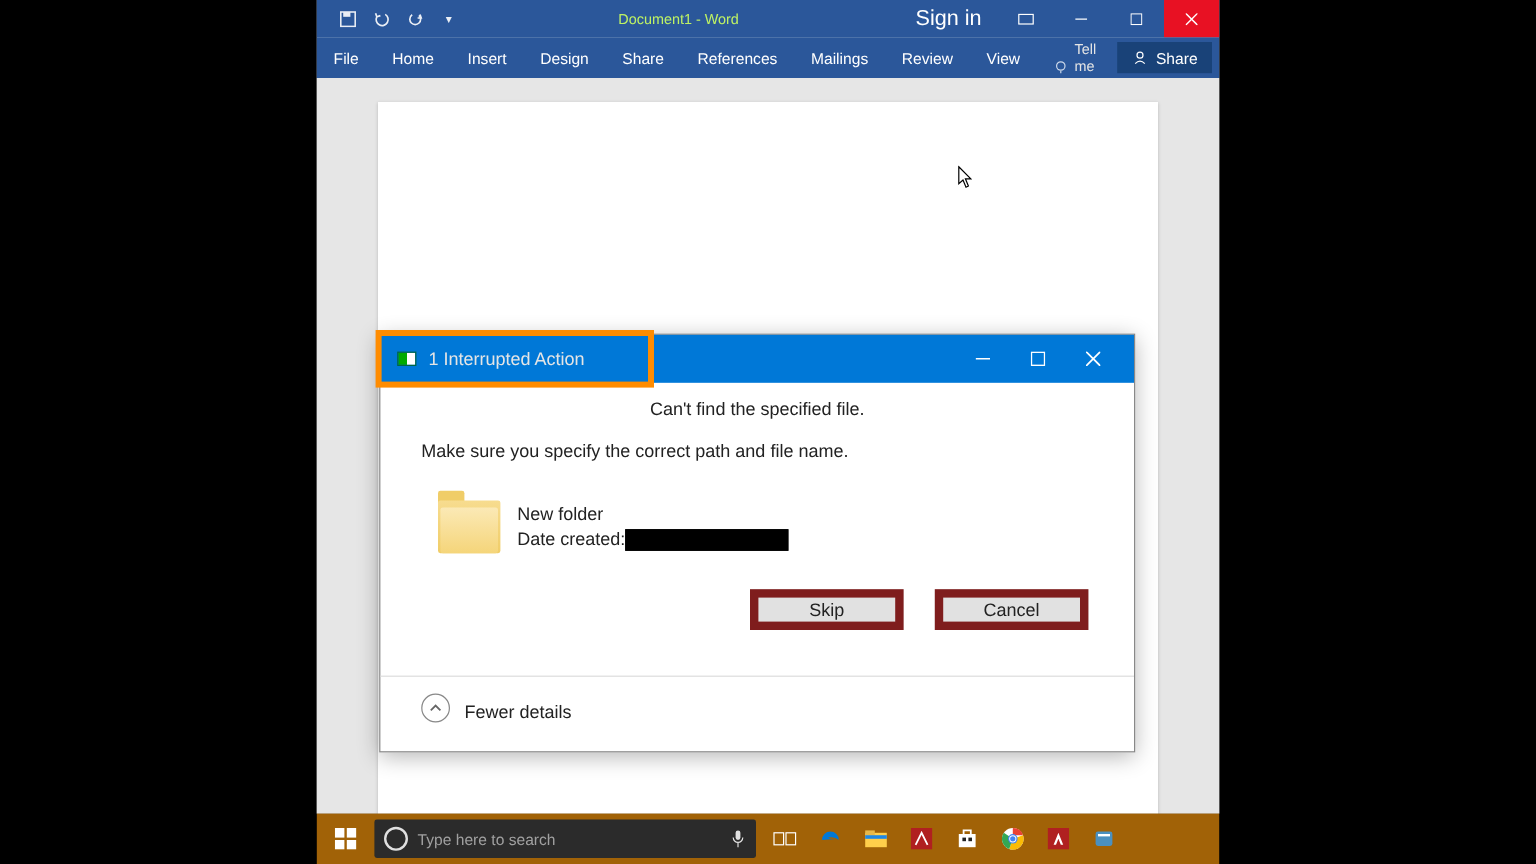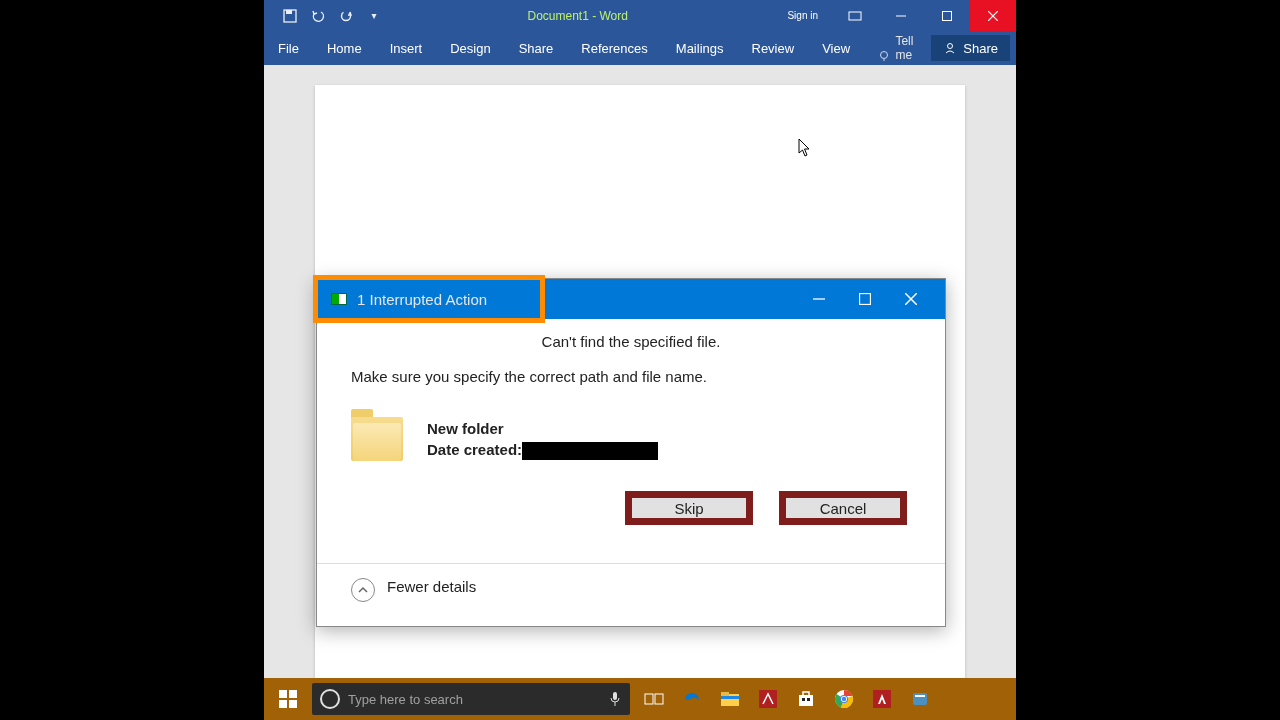--- a/index.html
+++ b/index.html
@@ -3,51 +3,51 @@
 <meta charset="utf-8">
 <style>
   * { box-sizing: border-box; margin: 0; padding: 0; font-family: "Segoe UI", Tahoma, sans-serif; }
   body { width: 1280px; height: 720px; background: #000; overflow: hidden; position: relative; }
   .word-window { position: absolute; left: 264px; top: 0; width: 752px; height: 678px; background: #fff; }
   .word-titlebar { height: 31px; background: #2b579a; display: flex; align-items: center; color: #fff; font-size: 12px; }
   .qat { display: flex; align-items: center; gap: 12px; padding-left: 18px; }
   .qat-icon { width: 16px; height: 16px; display: flex; align-items: center; justify-content: center; opacity: 0.9; }
   .title-center { flex: 1; text-align: center; font-size: 12px; color: #bef264; }
   .title-right { display: flex; align-items: center; gap: 8px; }
-  .signin { padding: 0 14px; font-size: 10px; }
+  .signin { padding: 0 14px; font-size: 18px; }
   .wnd-btns { display: flex; }
   .wnd-btn { width: 46px; height: 31px; display: flex; align-items: center; justify-content: center; }
   .wnd-close { background: #e81123; }
   .ribbon-tabs { height: 34px; background: #2b579a; display: flex; align-items: center; color: #fff; font-size: 13px; padding-left: 0; }
   .ribbon-tab { padding: 0 14px; height: 100%; display: flex; align-items: center; cursor: pointer; }
   .tellme { display: flex; align-items: flex-end; gap: 6px; font-size: 12px; color: #e5e5e5; padding-left: 14px; }
   .share-btn { margin-left: auto; background: #194278; height: 26px; padding: 0 12px; display: flex; align-items: center; gap: 6px; font-size: 13px; margin-right: 6px; border-radius: 0; }
   .doc-bg { background: #e6e6e6; height: calc(100% - 31px - 34px); display: flex; justify-content: center; padding-top: 20px; }
   .page { width: 650px; height: 100%; background: #fff; box-shadow: 0 1px 3px rgba(0,0,0,0.2); }
 
   .dialog { position: absolute; left: 316px; top: 278px; width: 630px; background: #fff; border: 1px solid #888; box-shadow: 0 4px 18px rgba(0,0,0,0.3); z-index: 10; }
   .dialog-titlebar { height: 40px; background: #0078d7; display: flex; align-items: center; color: #e5e5e5; font-size: 15px; position: relative; }
   .dlg-title-wrap { display: flex; align-items: center; gap: 10px; padding-left: 14px; height: 100%; }
   .dlg-icon { width: 16px; height: 12px; background: linear-gradient(to right, #0a0 50%, #fff 50%); border: 1px solid #064; }
   .dlg-wnd-btns { margin-left: auto; display: flex; gap: 34px; padding-right: 28px; font-size: 14px; }
   .orange-box { position: absolute; left: -4px; top: -4px; width: 232px; height: 48px; border: 5px solid #ff8c00; pointer-events: none; }
   .dialog-body { padding: 14px 34px 20px 34px; }
   .err-main { font-size: 15px; color: #222; margin-bottom: 18px; text-align: center; }
   .err-sub { font-size: 15px; color: #222; margin-bottom: 24px; }
-  .item-row { display: flex; align-items: center; gap: 24px; margin-bottom: 22px; font-weight: bold; }
+  .item-row { display: flex; align-items: center; gap: 14px; margin-left: 14px; margin-bottom: 22px; }
   .folder-icon { width: 52px; height: 60px; position: relative; }
   .folder-back { position: absolute; left: 0; top: 8px; width: 52px; height: 44px; background: linear-gradient(#f7dc8f, #f0cd68); border-radius: 2px; }
   .folder-tab { position: absolute; left: 0; top: 0; width: 22px; height: 12px; background: #f0cd68; border-radius: 2px 2px 0 0; }
   .folder-front { position: absolute; left: 2px; top: 14px; width: 48px; height: 38px; background: linear-gradient(#fbe9b5,#f5d57a); border-radius: 2px; }
   .item-info { font-size: 15px; color: #222; line-height: 1.4; }
   .redacted { display: inline-block; width: 136px; height: 18px; background: #000; border: 4px solid #000; vertical-align: middle; }
   .dlg-buttons { display: flex; justify-content: flex-end; gap: 26px; padding-right: 4px; padding-bottom: 8px; }
   .dlg-btn { width: 128px; height: 34px; background: #e1e1e1; border: 7px solid #7f1d1d; font-size: 15px; color: #222; cursor: pointer; }
   .dlg-sep { height: 1px; background: #ddd; margin: 10px 0 0 0; }
-  .fewer-row { padding: 14px 34px 24px 34px; display: flex; align-items: flex-start; gap: 12px; font-size: 15px; color: #222; cursor: pointer; }
+  .fewer-row { padding: 14px 34px 24px 34px; display: flex; align-items: flex-end; gap: 12px; font-size: 15px; color: #222; cursor: pointer; }
   .chevron-circle { width: 24px; height: 24px; border: 1.5px solid #888; border-radius: 50%; display: flex; align-items: center; justify-content: center; }
 
   .cursor { position: absolute; left: 798px; top: 138px; z-index: 30; }
 
   .taskbar { position: absolute; left: 264px; bottom: 0; width: 752px; height: 42px; background: #a16207; display: flex; align-items: center; }
   .start { width: 48px; height: 42px; display: flex; align-items: center; justify-content: center; }
   .win-logo { width: 18px; height: 18px; }
   .search-box { display: flex; align-items: center; height: 32px; width: 318px; background: #2b2b2b; border-radius: 2px; padding-left: 8px; gap: 8px; color: #a0a0a0; font-size: 13px; }
   .search-circle { width: 20px; height: 20px; border: 2px solid #e0e0e0; border-radius: 50%; }
   .search-mic { margin-left: auto; padding-right: 10px; color: #e0e0e0; }

